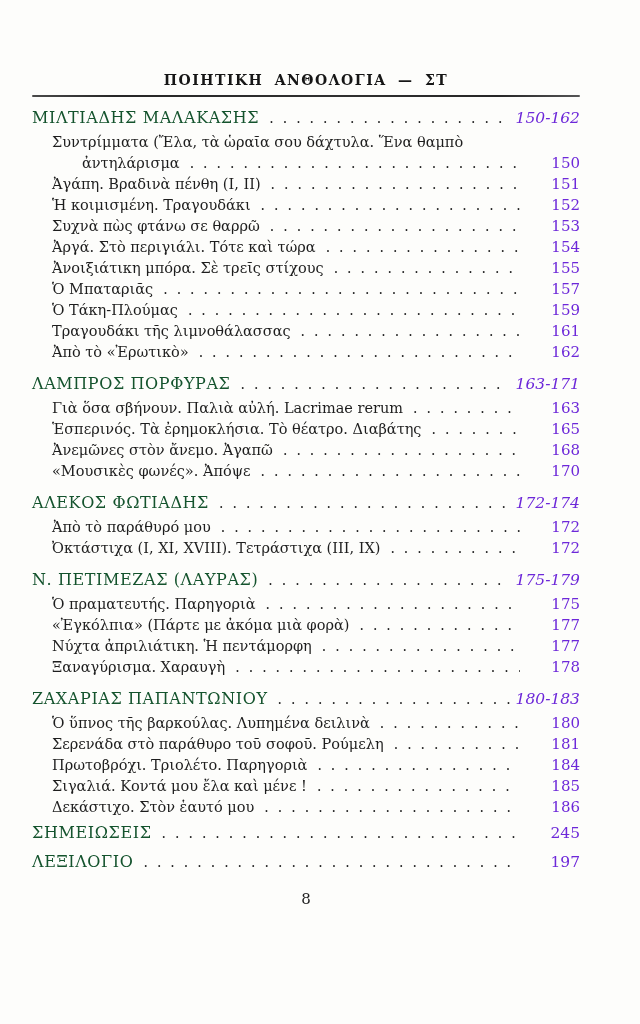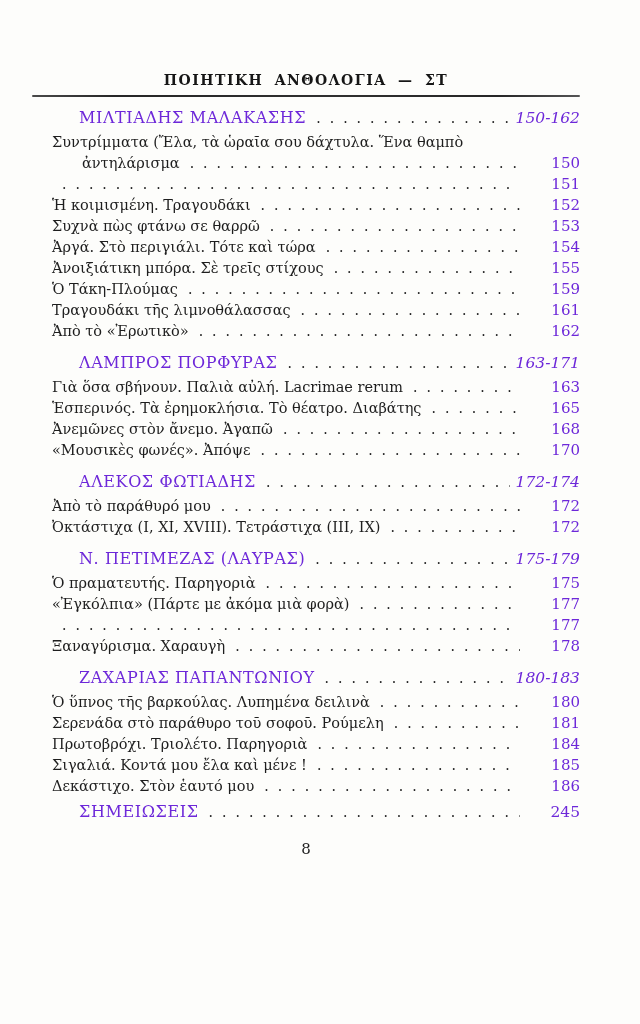--- a/index.html
+++ b/index.html
@@ -39,22 +39,21 @@
   }
   .section-row {
     margin-top: 7px;
     line-height: 27px;
     font-size: 16px;
   }
   .section-row.compact { margin-top: 1px; }
   .section-title {
     white-space: nowrap;
     letter-spacing: 0.6px;
-    color: #6d28d9;
-    margin-left: 47px;
+    color: #14532d;
   }
   .entry-row {
     line-height: 21px;
     font-size: 14.5px;
     padding-left: 20px;
   }
   .entry-row.cont { padding-left: 50px; }
   .entry-label { white-space: nowrap; }
   .leader {
     flex: 1 1 auto;
@@ -99,20 +98,21 @@
       </div>
       <div class="row entry-row">
         <span class="entry-label">Συντρίμματα (Ἔλα, τὰ ὡραῖα σου δάχτυλα. Ἕνα θαμπὸ</span>
       </div>
       <div class="row entry-row cont">
         <span class="entry-label">ἀντηλάρισμα</span>
         <span class="leader"></span>
         <span class="page-num">150</span>
       </div>
       <div class="row entry-row">
+        <span class="entry-label">Ἀγάπη. Βραδινὰ πένθη (Ι, ΙΙ)</span>
         <span class="leader"></span>
         <span class="page-num">151</span>
       </div>
       <div class="row entry-row">
         <span class="entry-label">Ἡ κοιμισμένη. Τραγουδάκι</span>
         <span class="leader"></span>
         <span class="page-num">152</span>
       </div>
       <div class="row entry-row">
         <span class="entry-label">Συχνὰ πὼς φτάνω σε θαρρῶ</span>
@@ -123,20 +123,25 @@
         <span class="entry-label">Ἀργά. Στὸ περιγιάλι. Τότε καὶ τώρα</span>
         <span class="leader"></span>
         <span class="page-num">154</span>
       </div>
       <div class="row entry-row">
         <span class="entry-label">Ἀνοιξιάτικη μπόρα. Σὲ τρεῖς στίχους</span>
         <span class="leader"></span>
         <span class="page-num">155</span>
       </div>
       <div class="row entry-row">
+        <span class="entry-label">Ὁ Μπαταριᾶς</span>
+        <span class="leader"></span>
+        <span class="page-num">157</span>
+      </div>
+      <div class="row entry-row">
         <span class="entry-label">Ὁ Τάκη-Πλούμας</span>
         <span class="leader"></span>
         <span class="page-num">159</span>
       </div>
       <div class="row entry-row">
         <span class="entry-label">Τραγουδάκι τῆς λιμνοθάλασσας</span>
         <span class="leader"></span>
         <span class="page-num">161</span>
       </div>
       <div class="row entry-row">
@@ -193,20 +198,21 @@
         <span class="entry-label">Ὁ πραματευτής. Παρηγοριὰ</span>
         <span class="leader"></span>
         <span class="page-num">175</span>
       </div>
       <div class="row entry-row">
         <span class="entry-label">«Ἐγκόλπια» (Πάρτε με ἀκόμα μιὰ φορὰ)</span>
         <span class="leader"></span>
         <span class="page-num">177</span>
       </div>
       <div class="row entry-row">
+        <span class="entry-label">Νύχτα ἀπριλιάτικη. Ἡ πεντάμορφη</span>
         <span class="leader"></span>
         <span class="page-num">177</span>
       </div>
       <div class="row entry-row">
         <span class="entry-label">Ξαναγύρισμα. Χαραυγὴ</span>
         <span class="leader"></span>
         <span class="page-num">178</span>
       </div>
       <div class="row section-row">
         <span class="section-title">ΖΑΧΑΡΙΑΣ ΠΑΠΑΝΤΩΝΙΟΥ</span>
@@ -235,16 +241,21 @@
       </div>
       <div class="row entry-row">
         <span class="entry-label">Δεκάστιχο. Στὸν ἑαυτό μου</span>
         <span class="leader"></span>
         <span class="page-num">186</span>
       </div>
       <div class="row section-row compact">
         <span class="section-title">ΣΗΜΕΙΩΣΕΙΣ</span>
         <span class="leader"></span>
         <span class="page-num">245</span>
+      </div>
+      <div class="row section-row compact">
+        <span class="section-title">ΛΕΞΙΛΟΓΙΟ</span>
+        <span class="leader"></span>
+        <span class="page-num">197</span>
       </div>
     </div>
   <div class="folio">8</div>
 </div>
 
 </body></html>

